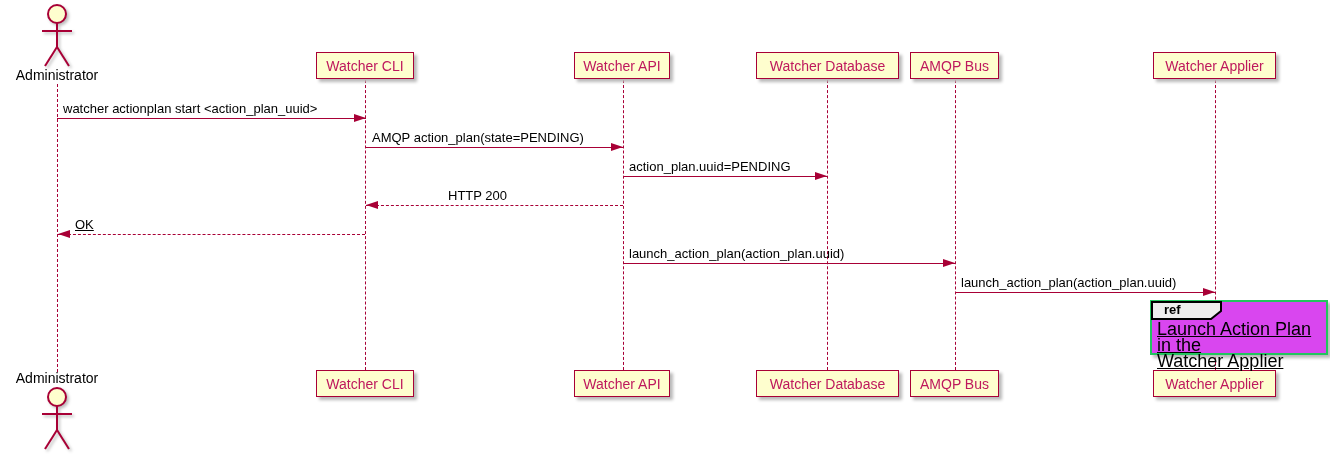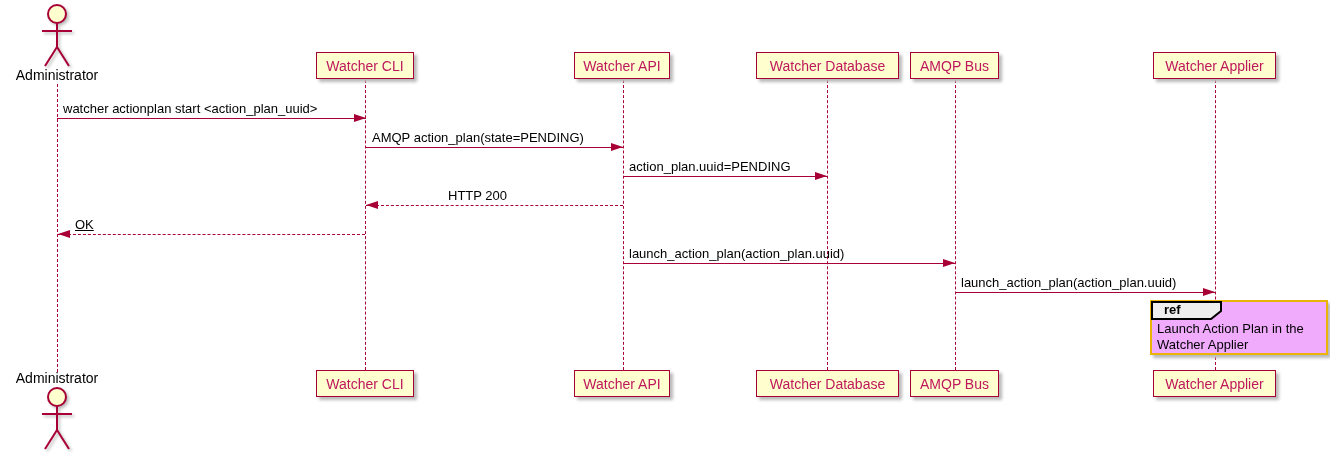--- a/index.html
+++ b/index.html
@@ -25,29 +25,29 @@
   .arrow.left{border-right:12px solid #A80036;}
   .msg-label{
     position:absolute; font-size:13px; white-space:nowrap; z-index:2; color:#000;
   }
   .actor-label{
     position:absolute; font-size:14px; text-align:center; width:112px; z-index:3;
   }
   .actor-figure{position:absolute; z-index:3; filter:drop-shadow(2.5px 2.5px 1.5px #bdbdbd);}
   .ref-box{
     position:absolute; left:1150px; top:300px; width:174px; height:51px;
-    background:#f0abfc; border:2px solid #eab308;
+    background:#d946ef; border:2px solid #22c55e;
     box-shadow:3px 3px 3px #b9b9b9; z-index:4;
   }
   .ref-tab{position:absolute; top:-1px; left:-1px; z-index:5;}
   .ref-keyword{
     position:absolute; top:0px; left:12px; font-size:13px; font-weight:bold; z-index:6;
   }
   .ref-body{
-    position:absolute; top:19px; left:5px; font-size:13px; line-height:16px; z-index:5;
+    position:absolute; top:19px; left:5px; font-size:18px; line-height:16px; z-index:5;text-decoration:underline;
   }
 </style>
 </head>
 <body>
 
 <div class="canvas">
 
   <div class="lifeline" style="left:57px;  top:84px; height:288px;"></div>
   <div class="lifeline" style="left:365px; top:80px; height:290px;"></div>
   <div class="lifeline" style="left:623px; top:80px; height:290px;"></div>

